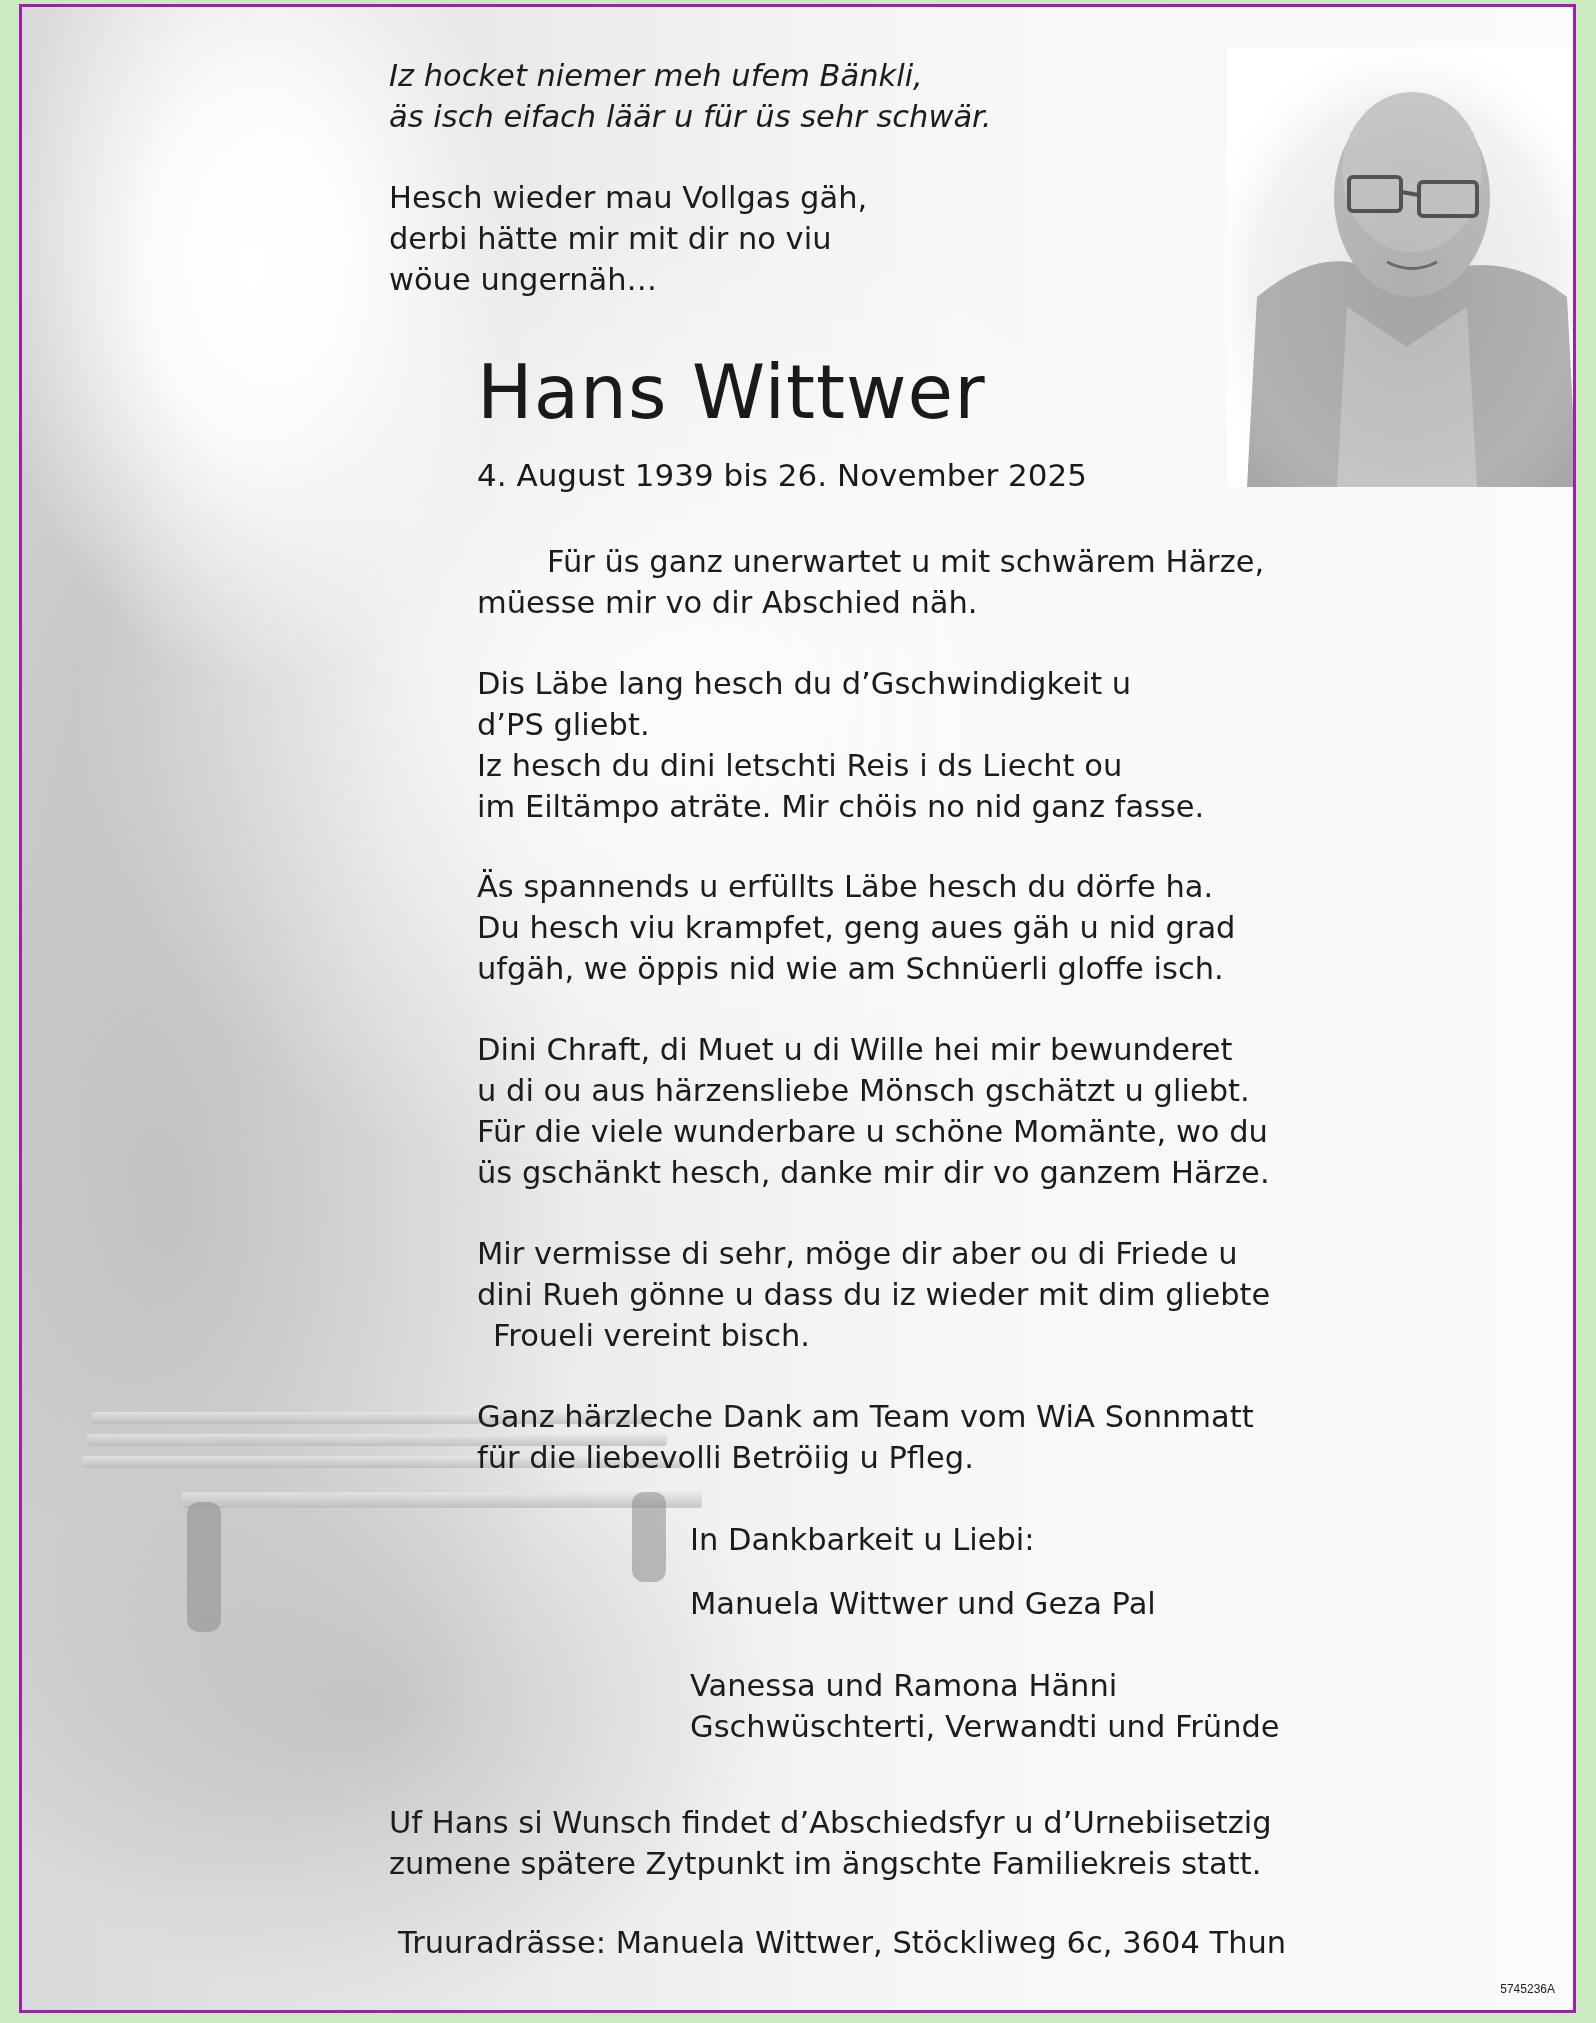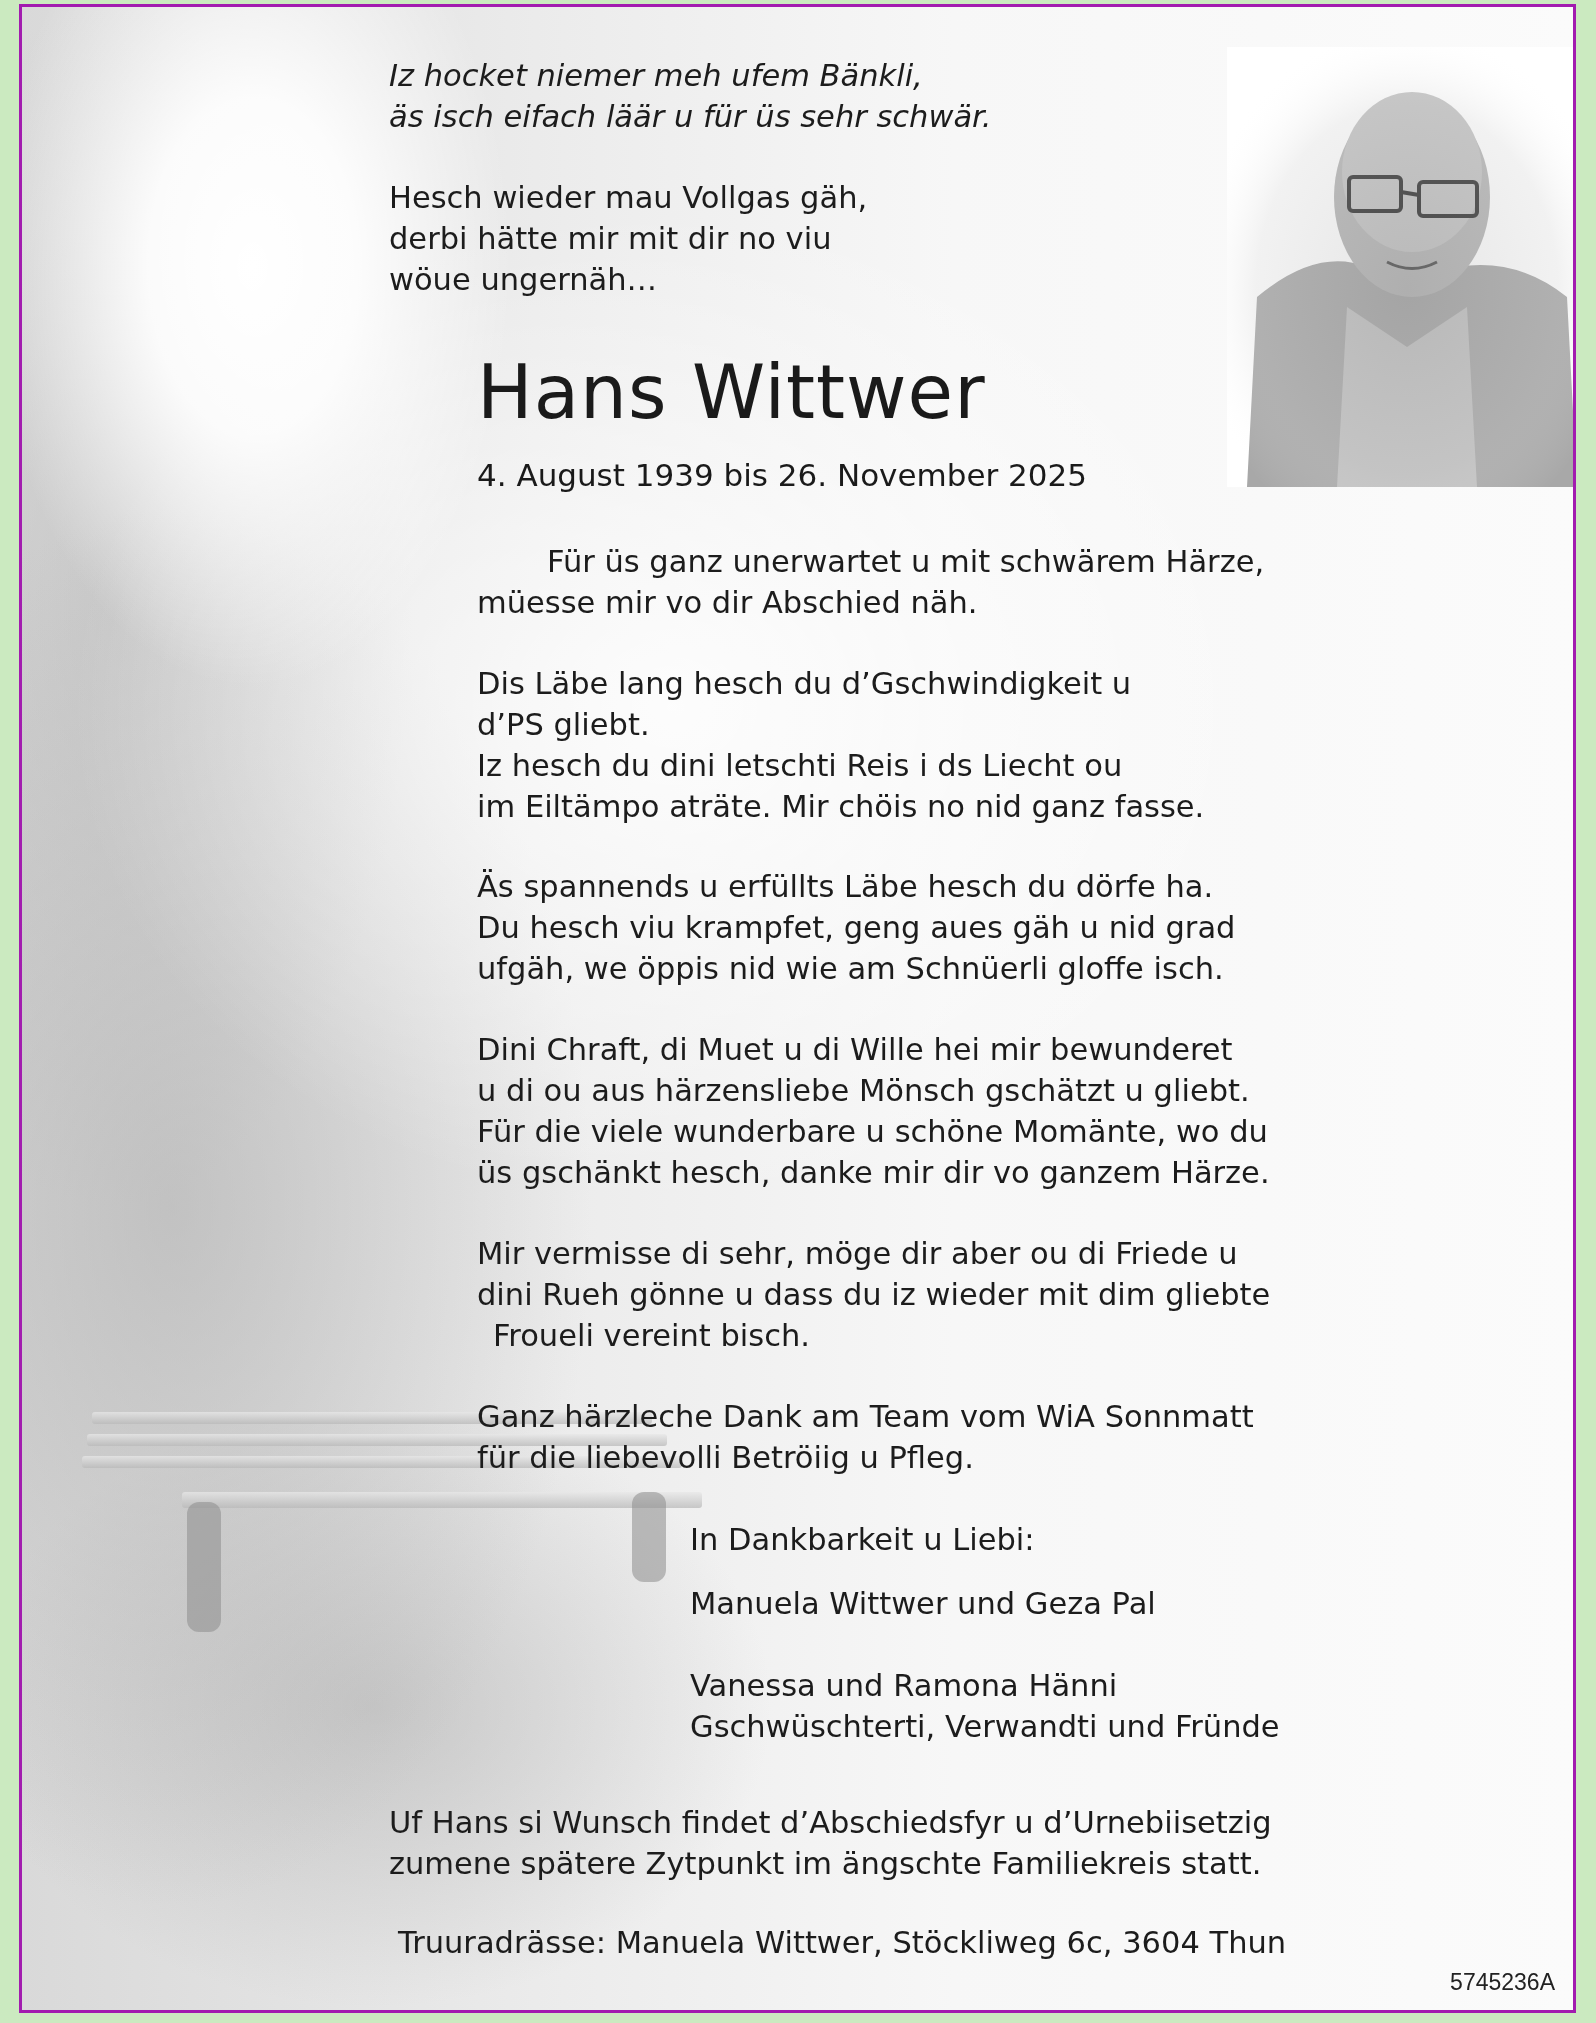--- a/index.html
+++ b/index.html
@@ -70,21 +70,21 @@
     font-size: 31px; line-height: 40px; color: #1a1a1a;
     white-space: pre;
   }
   .portrait {
     position: absolute; left: 1205px; top: 40px;
     width: 360px; height: 440px;
     background: radial-gradient(ellipse 170px 210px at 50% 55%, rgba(160,160,160,0.0) 0%, rgba(255,255,255,0) 100%);
   }
   .ref {
     position: absolute; right: 18px; bottom: 14px;
-    font-size: 23px; color: #222;
+    font-size: 12px; color: #222;
     font-family: "Liberation Sans", sans-serif;
   }
 </style>
 </head>
 <body>
 
 <div class="frame">
   <div class="bg-photo"></div>
 
   <div class="bench">

